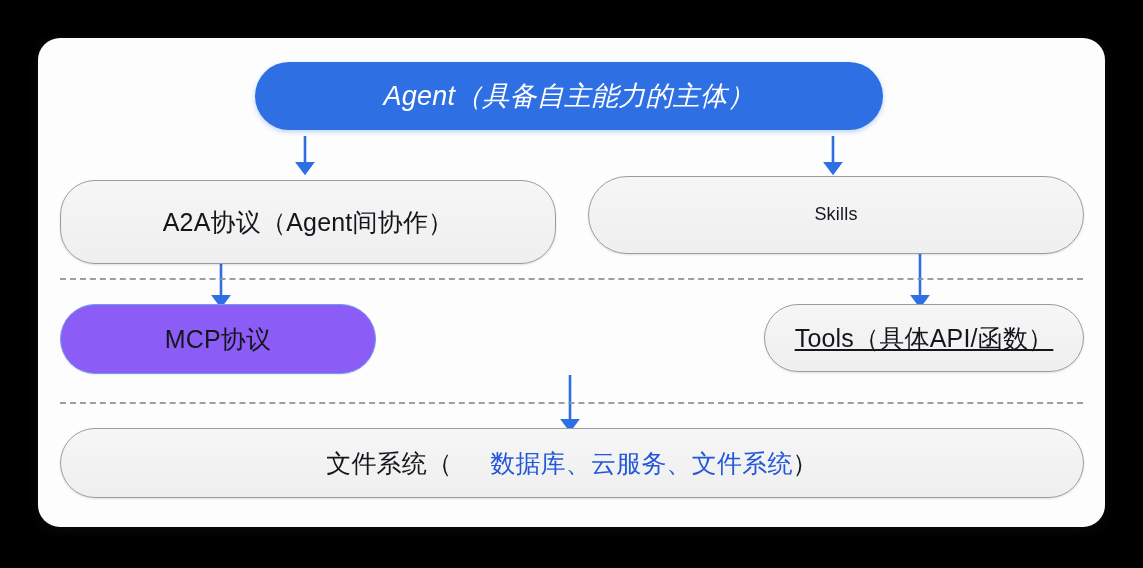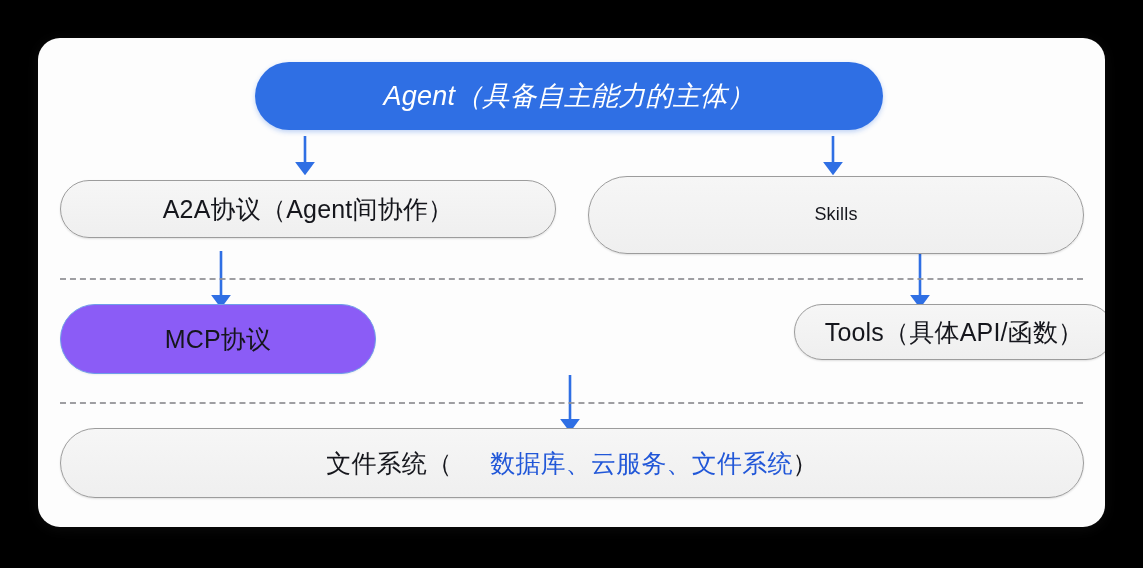--- a/index.html
+++ b/index.html
@@ -120,34 +120,34 @@
         <line x1="532" y1="337" x2="532" y2="389" stroke="#2f6fe4" stroke-width="2.6" marker-end="url(#ah)"></line>
       </g>
     </svg>
 
     <div class="node node-blue-solid" style="left:217px; top:24px; width:628px; height:68px; border-radius:34px; font-size:27px;font-style:italic;">
       <span class="label">Agent（具备自主能力的主体）</span>
     </div>
 
     <div class="divider" style="left:22px; top:240px; width:1023px;"></div>
 
-    <div class="node node-grey" style="left:22px; top:142px; width:496px; height:58px; border-radius:35px; font-size:25px;text-align:right;">
+    <div class="node node-grey" style="left:22px; top:142px; width:496px; height:84px; border-radius:35px; font-size:25px;text-align:right;">
       <span class="label">A2A协议（Agent间协作）</span>
     </div>
 
     <div class="node node-grey" style="left:550px; top:138px; width:496px; height:78px; border-radius:39px; font-size:18px; flex-direction:column;">
       <span class="label">Skills</span>
     </div>
 
     <div class="node node-blue-light" style="left:22px; top:266px; width:316px; height:70px; border-radius:35px; font-size:25px;">
       <span class="label">MCP协议</span>
     </div>
 
 
-    <div class="node node-grey" style="left:756px; top:266px; width:320px; height:56px; border-radius:35px; font-size:25px;">
+    <div class="node node-grey" style="left:726px; top:266px; width:320px; height:68px; border-radius:35px; font-size:25px;text-decoration:underline;">
       <span class="label">Tools（具体API/函数）</span>
     </div>
 
     <div class="divider" style="left:22px; top:364px; width:1023px;"></div>
 
     <div class="node node-grey" style="left:22px; top:390px; width:1024px; height:70px; border-radius:35px; font-size:25px;">
       <span>
         <span>文件系统（</span><span class="label-blue">数据库、云服务、文件系统</span><span>）</span>
       </span>
     </div>

